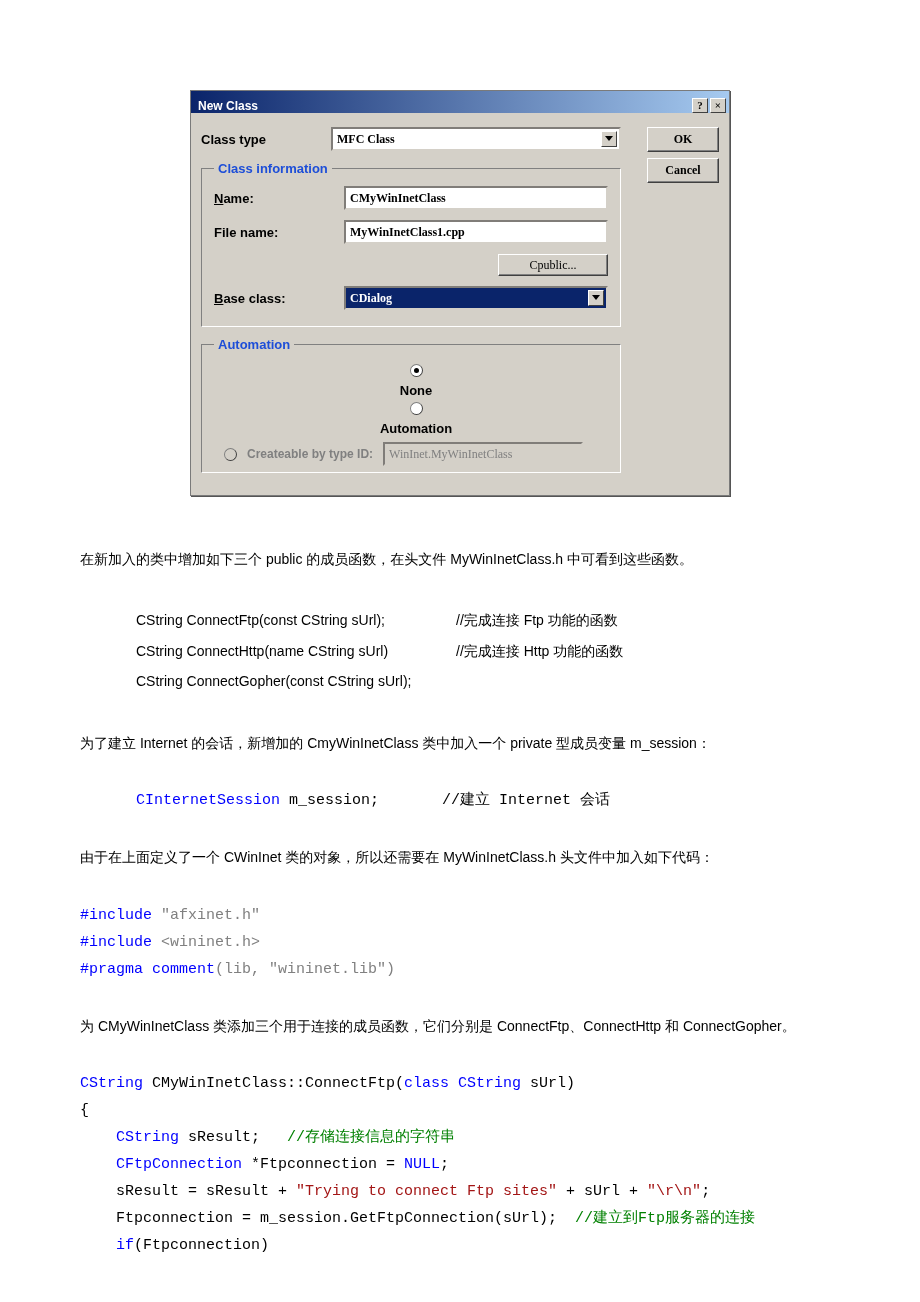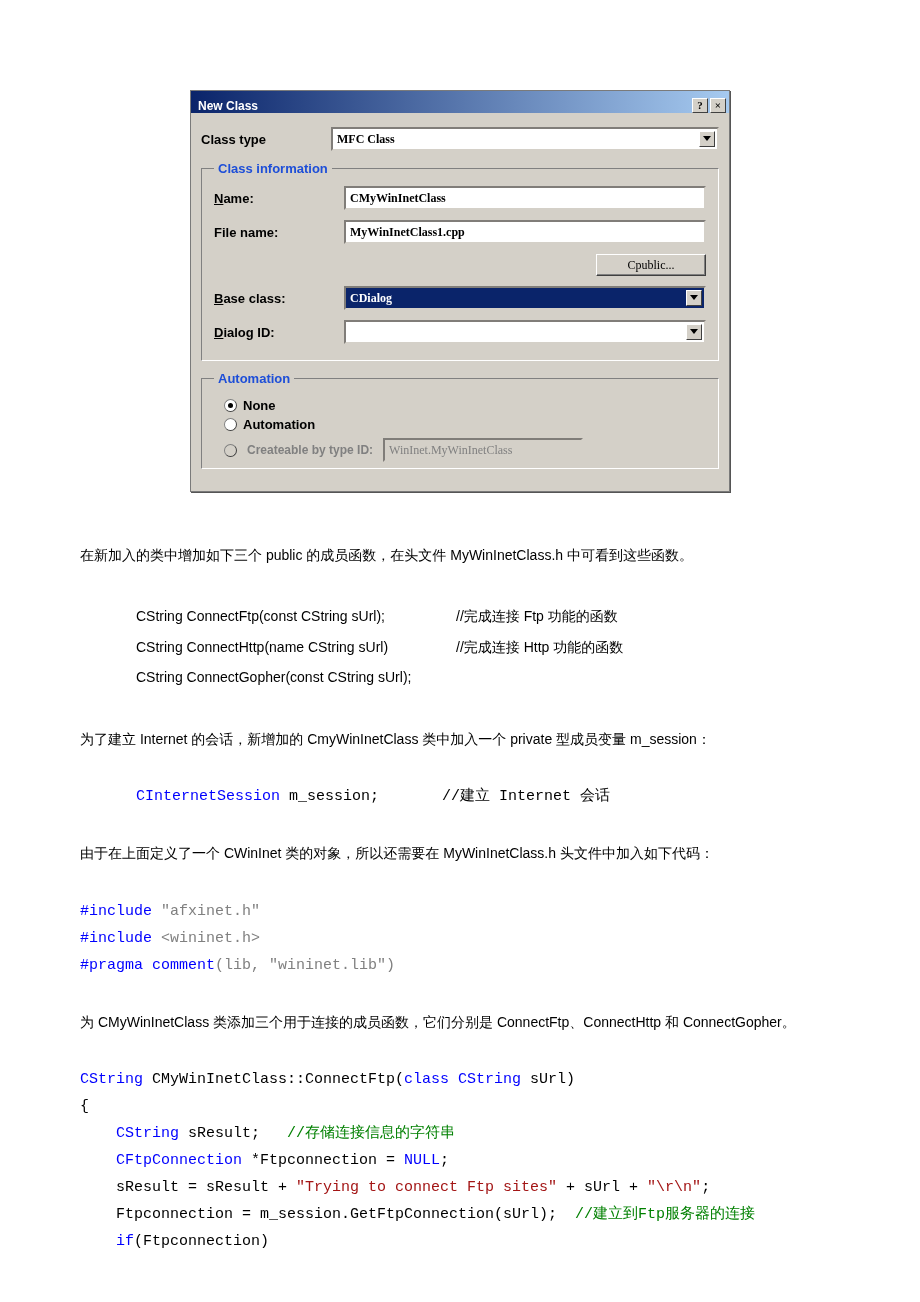--- a/index.html
+++ b/index.html
@@ -28,21 +28,21 @@
   .combo .arrow { position: absolute; right: 2px; top: 2px; bottom: 2px; width: 16px; background: #d4d0c8; border: 1px solid #fff; border-right-color: #404040; border-bottom-color: #404040; display:flex; align-items:center; justify-content:center; }
   .arrow svg { width: 8px; height: 6px; }
   .combo.sel { background: #0a246a; color: #fff; }
   .combo.sel .arrow { color: #000; }
 
   fieldset { border: 1px solid #808080; border-right-color:#fff; border-bottom-color:#fff; padding: 10px 12px 6px 12px; margin-bottom: 10px; }
   fieldset legend { padding: 0 4px; font-weight: bold; font-size: 13px; color: #1d4ed8; }
   .change-row { display:flex; justify-content:flex-end; margin: 4px 0 10px 0; }
   .change-row .winbtn { width: 110px; height: 22px; }
 
-  .radio-row { display:flex; align-items:center; gap:6px; margin: 2px 0 4px 10px; font-size: 13px; }
+  .radio-row { display:flex; align-items:center; gap:6px; margin: 2px 0 4px 10px; font-size: 13px; flex-direction: column; }
   .radio { width:13px; height:13px; border-radius:50%; border:1px solid #404040; border-top-color:#808080; border-left-color:#808080; background:#fff; display:flex; align-items:center; justify-content:center; }
   .radio.checked::after { content:''; width:5px; height:5px; border-radius:50%; background:#000; }
   .radio.disabled { background:#d4d0c8; }
   .radio-lbl { font-weight: bold; }
   .radio-lbl.disabled { color:#808080; }
   .type-id-row { display:flex; align-items:center; gap:10px; margin: 6px 0 0 10px; }
   .type-id-row .txt { width: 200px; background:#d4d0c8; color:#808080; font-weight:normal; }
 
   
   .doc { font-size: 14px; line-height: 1.9; }
@@ -124,33 +124,20 @@
                 <span>CDialog</span>
                 <span class="arrow">
                     <svg viewBox="0 0 8 6">
                       <path d="M0 0 L8 0 L4 5 Z" fill="#000"></path>
                     </svg>
                   </span>
               </div>
             </div>
           </div>
 
-          <div class="row">
-            <div class="lbl"><span class="ul">D</span><span>ialog ID:</span></div>
-            <div class="field">
-              <div class="combo plain">
-                <span></span>
-                <span class="arrow">
-                    <svg viewBox="0 0 8 6">
-                      <path d="M0 0 L8 0 L4 5 Z" fill="#000"></path>
-                    </svg>
-                  </span>
-              </div>
-            </div>
-          </div>
         </fieldset>
 
         <fieldset>
           <legend>Automation</legend>
 
           <div class="radio-row">
             <span class="radio checked"></span>
             <span class="radio-lbl"><span class="ul">N</span><span>one</span></span>
           </div>
           <div class="radio-row">
@@ -159,20 +146,24 @@
           </div>
           <div class="type-id-row">
             <span class="radio disabled"></span>
             <span class="radio-lbl disabled"><span class="ul">C</span><span>reateable by type ID:</span></span>
             <div class="txt" style="font-weight:normal;">
                 <span>WinInet.MyWinInetClass</span>
               </div>
           </div>
         </fieldset>
 
+      </div>
+      <div class="right">
+        <div class="winbtn">OK</div>
+        <div class="winbtn">Cancel</div>
       </div>
     </div>
   </div>
 
   <div class="doc">
 
     <p>在新加入的类中增加如下三个 public 的成员函数，在头文件 MyWinInetClass.h 中可看到这些函数。</p>
     <br>
     <div class="indent">
       <p class="col2">

